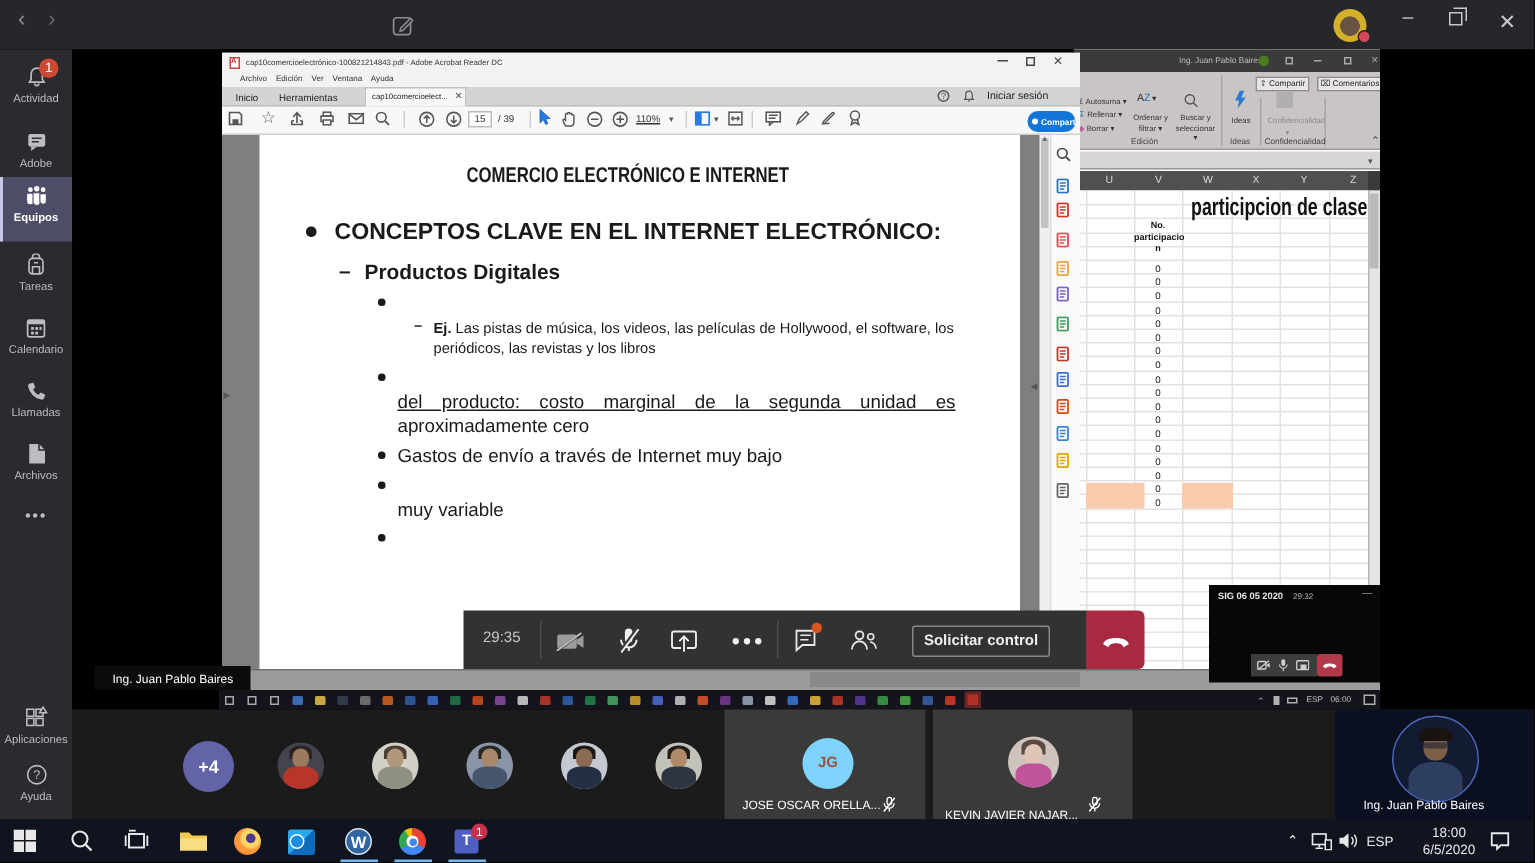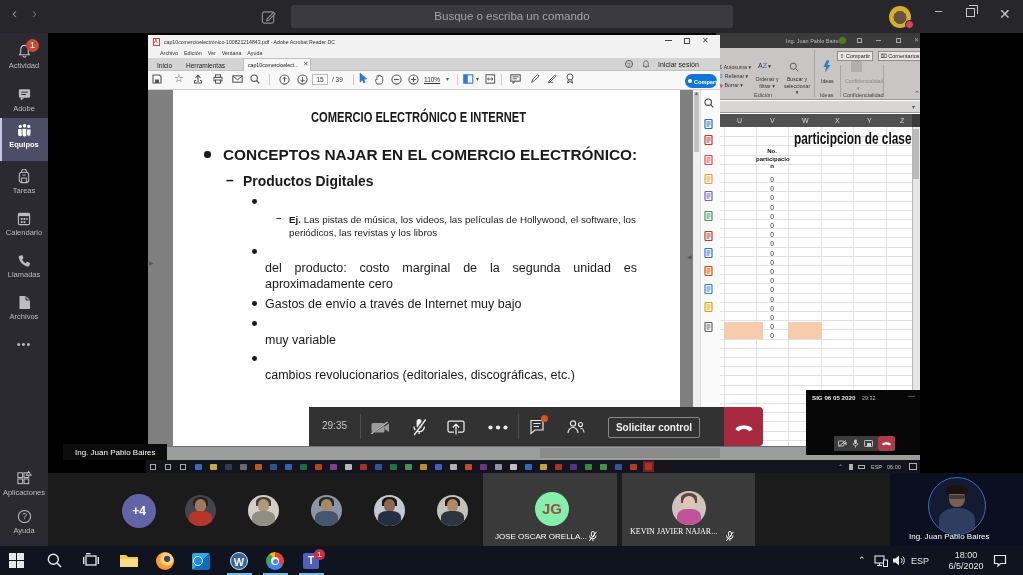--- a/index.html
+++ b/index.html
@@ -21,21 +21,20 @@
 </head>
 <body>
 <div id="root">
   <div class="abs" id="topbar">
     <div class="abs" style="left:12px;top:4px;color:#8f8e94;font-size:15px;">‹</div>
     <div class="abs" style="left:32px;top:4px;color:#6a696f;font-size:15px;">›</div>
     <svg class="abs" style="left:261px;top:9px;" width="16" height="16" viewBox="0 0 17 17">
       <rect x="1.5" y="3" width="12" height="12" rx="2" fill="none" stroke="#8e8d93" stroke-width="1.2"></rect>
       <path d="M6.5 10.5 L13.5 3.5 L15 5 L8 12 L6 12.5 Z" fill="#27262b" stroke="#8e8d93" stroke-width="1.1"></path>
     </svg>
-    <div class="abs" id="searchbox">Busque o escriba un comando</div>
     <div class="abs" style="left:889px;top:6px;width:22px;height:22px;border-radius:50%;background:radial-gradient(circle at 50% 52%, #6a5242 0 40%, #d4b02a 42%);"></div>
     <div class="abs" style="left:905px;top:20px;width:9px;height:9px;border-radius:50%;background:#d4495a;border:1.5px solid #27262b;"></div>
     <div class="abs" style="left:935px;top:3px;color:#c8c7cc;font-size:13px;">–</div>
     <div class="abs" style="left:966px;top:8px;width:9px;height:9px;border:1px solid #c8c7cc;"></div>
     <div class="abs" style="left:969px;top:5px;width:9px;height:9px;border:1px solid #c8c7cc;border-left:none;border-bottom:none;"></div>
     <div class="abs" style="left:999px;top:6px;color:#c8c7cc;font-size:14px;">✕</div>
   </div>
   <div class="abs" id="sidebar">
 
     <div class="sbitem" style="top:11px;">
@@ -372,36 +371,35 @@
       </div>
     <div class="abs" style="left:537px;top:39px;width:32px;height:14px;background:#1276d8;border-radius:7px;"></div>
       <div class="abs" style="left:540px;top:44px;width:4px;height:4px;border-radius:50%;background:#fff;"></div>
       <div class="abs" style="left:546px;top:43.8px;color:#fff;font-size:5.6px;font-weight:bold;">Compartir</div>
 
     <div class="abs" style="left:0;top:55px;width:572px;height:356px;background:#7f7f7f;"></div>
 
     <div class="abs" id="page" style="left:25px;top:55px;width:507px;height:356px;background:#fff;overflow:hidden;">
         <div class="abs" style="left:-8px;top:19px;width:507px;text-align:center;font-size:14.2px;font-weight:bold;color:#1a1a1a;transform:scaleX(0.786);transform-origin:center top;">COMERCIO ELECTRÓNICO E INTERNET</div>
         <div class="abs" style="left:31px;top:61px;width:6.5px;height:6.5px;border-radius:50%;background:#1a1a1a;"></div>
-        <div class="abs" style="left:50px;top:56px;font-size:15.4px;font-weight:bold;color:#1a1a1a;white-space:nowrap;">CONCEPTOS NAJAR EN EL COMERCIO ELECTRÓNICO:</div>
+        <div class="abs" style="left:50px;top:56px;font-size:15.4px;font-weight:bold;color:#1a1a1a;white-space:nowrap;">CONCEPTOS CLAVE EN EL INTERNET ELECTRÓNICO:</div>
         <div class="abs" style="left:53px;top:82px;font-size:13.9px;font-weight:bold;color:#1a1a1a;">–</div>
         <div class="abs" style="left:70px;top:83px;font-size:13.9px;font-weight:bold;color:#1a1a1a;white-space:nowrap;">Productos Digitales</div>
         <div class="abs" style="left:79px;top:109px;width:4.8px;height:4.8px;border-radius:50%;background:#1a1a1a;"></div>
         <div class="abs" style="left:103px;top:122px;font-size:9.8px;font-weight:bold;color:#1a1a1a;">–</div>
         <div class="abs" style="left:116px;top:123.5px;font-size:9.8px;color:#1a1a1a;white-space:nowrap;"><b>Ej.</b> Las pistas de música, los videos, las películas de Hollywood, el software, los</div>
         <div class="abs" style="left:116px;top:137px;font-size:9.8px;color:#1a1a1a;white-space:nowrap;">periódicos, las revistas y los libros</div>
         <div class="abs" style="left:79px;top:159px;width:4.8px;height:4.8px;border-radius:50%;background:#1a1a1a;"></div>
-        <div class="abs" style="left:92px;top:171px;width:372px;font-size:12.5px;color:#1a1a1a;text-align:justify;text-align-last:justify;white-space:nowrap;">del producto: costo marginal de la segunda unidad es</div>
+        <div class="abs" style="left:92px;top:171px;width:372px;font-size:12.5px;color:#1a1a1a;text-align:justify;text-align-last:justify;white-space:nowrap;text-decoration:underline;">del producto: costo marginal de la segunda unidad es</div>
         <div class="abs" style="left:92px;top:187px;font-size:12.5px;color:#1a1a1a;white-space:nowrap;">aproximadamente cero</div>
         <div class="abs" style="left:79px;top:211px;width:4.8px;height:4.8px;border-radius:50%;background:#1a1a1a;"></div>
         <div class="abs" style="left:92px;top:206.5px;font-size:12.5px;color:#1a1a1a;white-space:nowrap;">Gastos de envío a través de Internet muy bajo</div>
         <div class="abs" style="left:79px;top:231px;width:4.8px;height:4.8px;border-radius:50%;background:#1a1a1a;"></div>
         <div class="abs" style="left:92px;top:243px;font-size:12.5px;color:#1a1a1a;white-space:nowrap;">muy variable</div>
         <div class="abs" style="left:79px;top:266px;width:4.8px;height:4.8px;border-radius:50%;background:#1a1a1a;"></div>
-        <div class="abs" style="left:92px;top:278px;font-size:12.5px;color:#1a1a1a;white-space:nowrap;">cambios revolucionarios (editoriales, discográficas, etc.)</div>
       </div>
 
     <div class="abs" style="left:545px;top:55px;width:7px;height:356px;background:#efefef;"></div>
     <div class="abs" style="left:546px;top:57px;width:5px;height:60px;background:#c2c2c2;"></div>
     <div class="abs" style="left:546px;top:55px;font-size:5px;color:#666;">▲</div>
     <div class="abs" style="left:539px;top:218px;font-size:6px;color:#555;">◀</div>
     <div class="abs" style="left:1px;top:224px;font-size:6px;color:#555;">▶</div>
 
     <div class="abs" style="left:552px;top:55px;width:20px;height:356px;background:#fafafa;border-left:1px solid #ddd;"></div>
     <div id="rpanel">
@@ -629,36 +627,36 @@
         <div class="abs" style="left:9.61px;top:4.340000000000001px;width:11.78px;height:12.958px;border-radius:45%;background:#8a6a50;"></div>
         <div class="abs" style="left:4.34px;top:16.12px;width:22.32px;height:15.5px;border-radius:40% 40% 0 0;background:#242e44;"></div>
       </div>
     <div class="abs" style="left:389px;top:22px;width:31px;height:31px;border-radius:50%;background:#c2c2ba;overflow:hidden;">
         <div class="abs" style="left:8.11px;top:1.8400000000000007px;width:14.78px;height:8.834999999999999px;border-radius:50% 50% 0 0;background:#241e18;"></div>
         <div class="abs" style="left:9.61px;top:4.340000000000001px;width:11.78px;height:12.958px;border-radius:45%;background:#b08a68;"></div>
         <div class="abs" style="left:4.34px;top:16.12px;width:22.32px;height:15.5px;border-radius:40% 40% 0 0;background:#2e3440;"></div>
       </div>
 
     <div class="abs" style="left:435px;top:0;width:134px;height:73px;background:#3a3a3a;">
-      <div class="abs" style="left:52px;top:19px;width:34px;height:34px;border-radius:50%;background:#86efac;color:#9c5148;font-size:15px;font-weight:bold;text-align:center;line-height:34px;">JG</div>
+      <div class="abs" style="left:52px;top:19px;width:34px;height:34px;border-radius:50%;background:#7dd3fc;color:#9c5148;font-size:10px;font-weight:bold;text-align:center;line-height:34px;">JG</div>
       <div class="abs" style="left:12px;top:59px;font-size:8px;color:#fff;white-space:nowrap;">JOSE OSCAR ORELLA...</div>
       <svg class="abs" style="left:105px;top:58px;" width="10" height="11" viewBox="0 0 10 11">
           <rect x="3.4" y="0.5" width="3" height="5" rx="1.5" fill="none" stroke="#fff" stroke-width="0.9"></rect>
           <path d="M1.5 4.5 a3.3 3.3 0 0 0 6.6 0 M4.9 8 V10" fill="none" stroke="#fff" stroke-width="0.9"></path>
           <line x1="1.2" y1="10" x2="8.5" y2="0.8" stroke="#fff" stroke-width="1"></line>
         </svg>
     </div>
 
     <div class="abs" style="left:574px;top:0;width:133px;height:73px;background:#3a3a3a;">
       <div class="abs" style="left:50px;top:18px;width:34px;height:34px;border-radius:50%;background:#cfc4bd;overflow:hidden;">
           <div class="abs" style="left:9.04px;top:2.2600000000000007px;width:15.92px;height:9.69px;border-radius:50% 50% 0 0;background:#5a4a44;"></div>
           <div class="abs" style="left:10.54px;top:4.760000000000001px;width:12.92px;height:14.212000000000002px;border-radius:45%;background:#e0c4b4;"></div>
           <div class="abs" style="left:4.76px;top:17.68px;width:24.48px;height:17.0px;border-radius:40% 40% 0 0;background:#c0549a;"></div>
         </div>
-      <div class="abs" style="left:8px;top:54px;font-size:8px;color:#fff;white-space:nowrap;font-family:Liberation Serif, serif;">KEVIN JAVIER NAJAR...</div>
+      <div class="abs" style="left:8px;top:66px;font-size:8px;color:#fff;white-space:nowrap;">KEVIN JAVIER NAJAR...</div>
       <svg class="abs" style="left:103px;top:58px;" width="10" height="11" viewBox="0 0 10 11">
           <rect x="3.4" y="0.5" width="3" height="5" rx="1.5" fill="none" stroke="#fff" stroke-width="0.9"></rect>
           <path d="M1.5 4.5 a3.3 3.3 0 0 0 6.6 0 M4.9 8 V10" fill="none" stroke="#fff" stroke-width="0.9"></path>
           <line x1="1.2" y1="10" x2="8.5" y2="0.8" stroke="#fff" stroke-width="1"></line>
         </svg>
     </div>
 
 
     <div class="abs" style="left:842px;top:0;width:133px;height:73px;background:#0b1020;overflow:hidden;">
       <div class="abs" style="left:38px;top:4px;width:58px;height:58px;border-radius:50%;border:1.5px solid #4a68b8;background:#131b33;overflow:hidden;">

